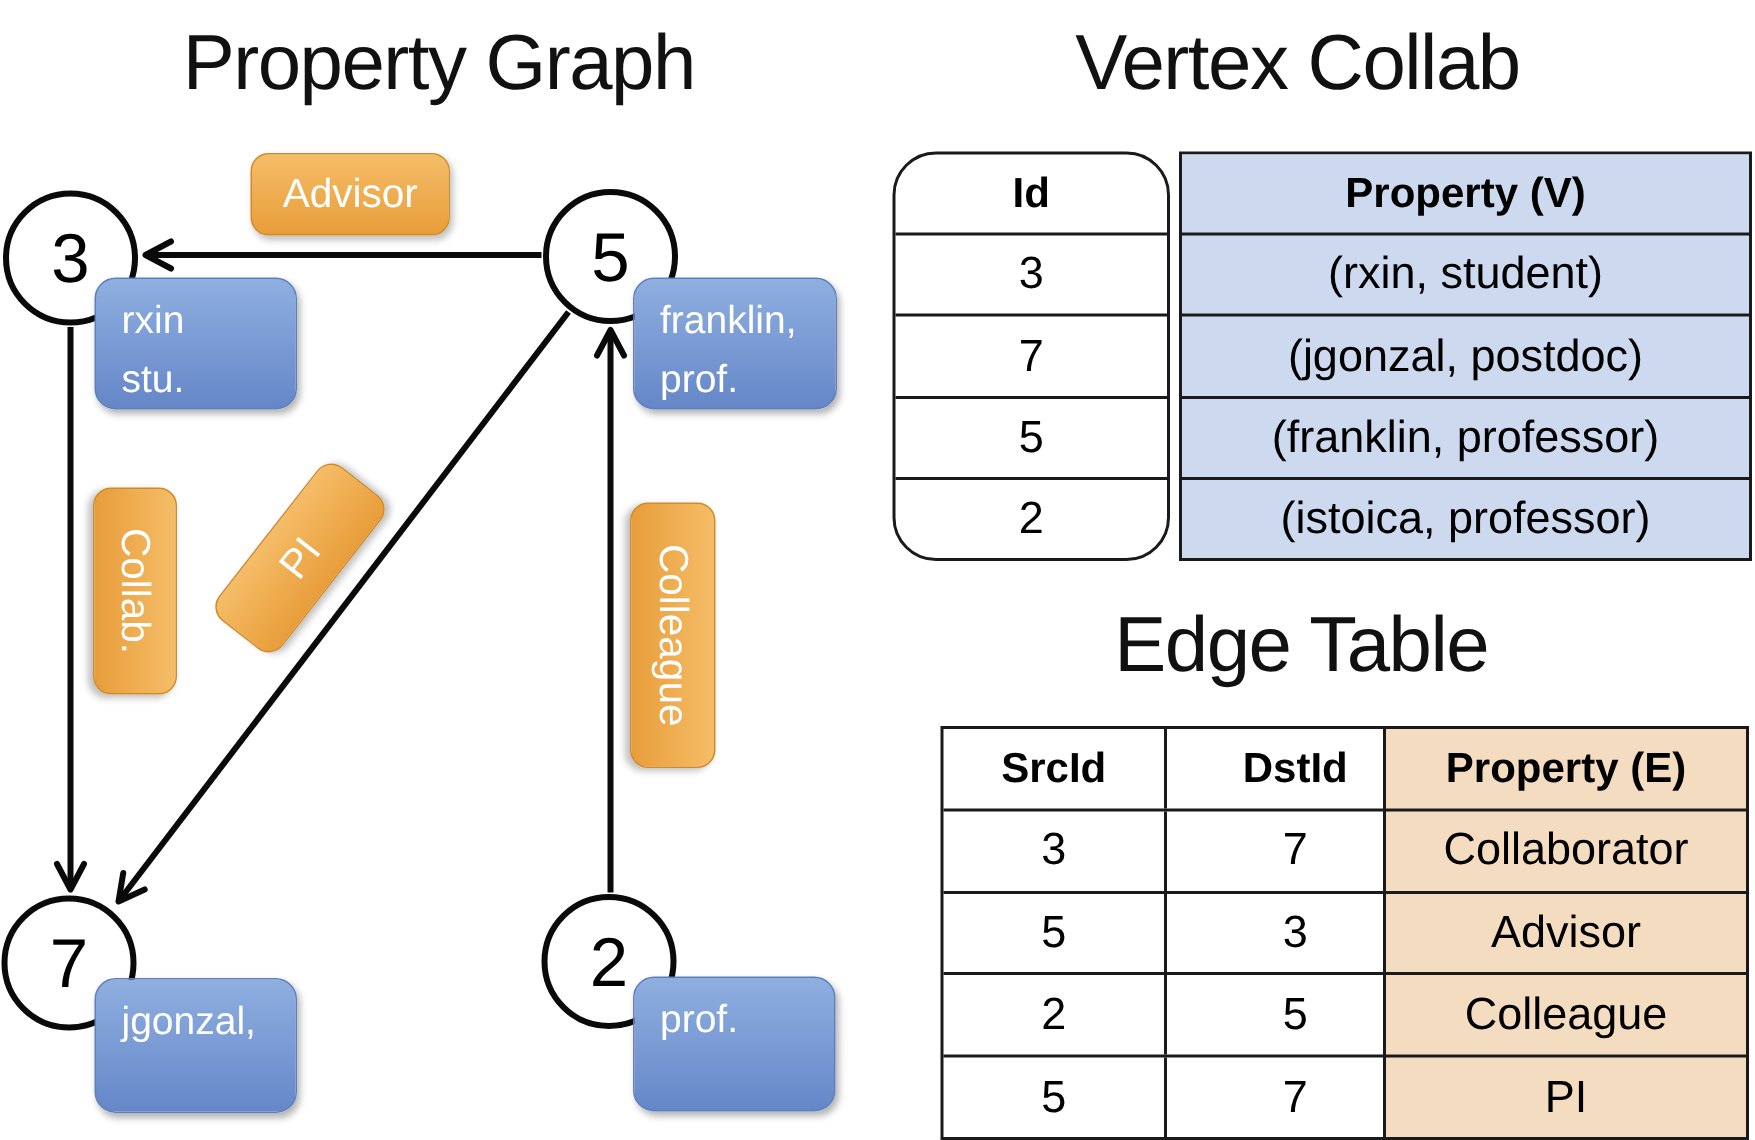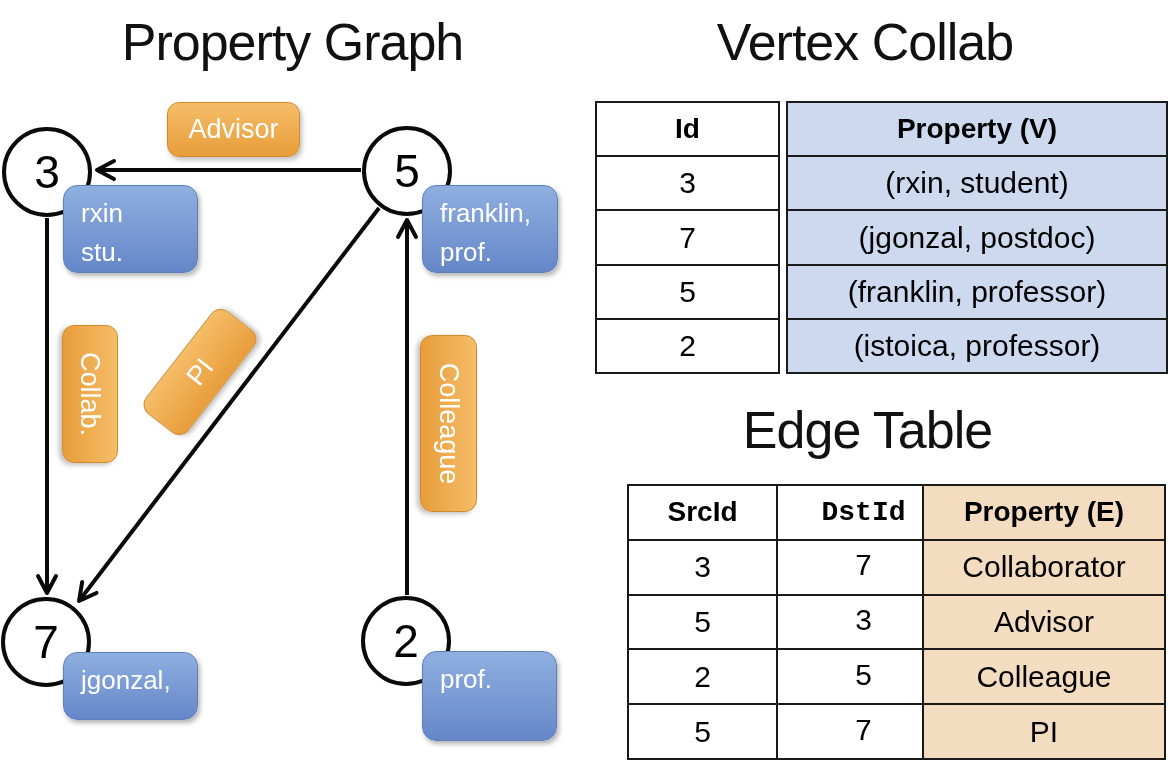--- a/index.html
+++ b/index.html
@@ -46,21 +46,21 @@
   }
   .tcell{
     flex:1;display:flex;align-items:center;justify-content:center;
     font-size:30px;border-top:2.5px solid #1a1a1a;white-space:nowrap;
   }
   .tcell:first-child{border-top:none;}
   .tcell.hdr{font-weight:bold;font-size:28px;}
   .twin{display:flex;width:100%;height:100%;}
   .twin > div{display:flex;align-items:center;justify-content:center;}
   .twin .c1{width:149px;border-right:2.5px solid #1a1a1a;box-sizing:border-box;}
-  .twin .c2{flex:1;font-family:Liberation Mono, monospace;}
+  .twin .c2{flex:1;}
   .fill-v .tcell{background:var(--vertex_property_fill);}
   .fill-e .tcell{background:var(--edge_property_fill);}
 </style>
 </head>
 <body>
 
 <div class="abs section-title" style="left:0;top:12px;width:585px;">Property Graph</div>
 
 <svg id="edge-svg" viewBox="0 0 585 760" xmlns="http://www.w3.org/2000/svg">
   <defs>
@@ -88,35 +88,35 @@
   </div>
 
 <div class="vlabel" style="left:63px;top:185px;width:135px;height:88px;">
   <div>rxin</div>
   <div>stu.</div>
 </div>
 <div class="vlabel" style="left:422px;top:185px;width:136px;height:88px;">
   <div>franklin,</div>
   <div>prof.</div>
 </div>
-<div class="vlabel" style="left:63px;top:652px;width:135px;height:68px;">
+<div class="vlabel" style="left:63px;top:652px;width:135px;height:90px;">
   <div>jgonzal,</div>
 </div>
 <div class="vlabel" style="left:422px;top:651px;width:135px;height:90px;">
   <div>prof.</div>
 </div>
 
 <div class="elabel" style="left:167px;top:102px;width:133px;height:55px;">Advisor</div>
 <div class="elabel" style="left:21px;top:366px;width:138px;height:56px;transform:rotate(90deg);">Collab.</div>
 <div class="elabel" style="left:135px;top:345px;width:130px;height:54px;transform:rotate(-52deg);">PI</div>
 <div class="elabel" style="left:360px;top:395px;width:177px;height:57px;transform:rotate(90deg);">Colleague</div>
 
 <div class="abs section-title" style="left:585px;top:12px;width:560px;">Vertex Collab</div>
 
-<div class="tcol" style="left:595px;top:101px;width:185px;height:273px;">
+<div class="tcol" style="left:595px;top:101px;width:185px;height:273px;border-radius:29px;">
   <div class="tcell hdr">Id</div>
   <div class="tcell">3</div>
   <div class="tcell">7</div>
   <div class="tcell">5</div>
   <div class="tcell">2</div>
 </div>
 
 <div class="tcol fill-v" style="left:786px;top:101px;width:382px;height:273px;">
   <div class="tcell hdr">Property (V)</div>
   <div class="tcell">(rxin, student)</div>

